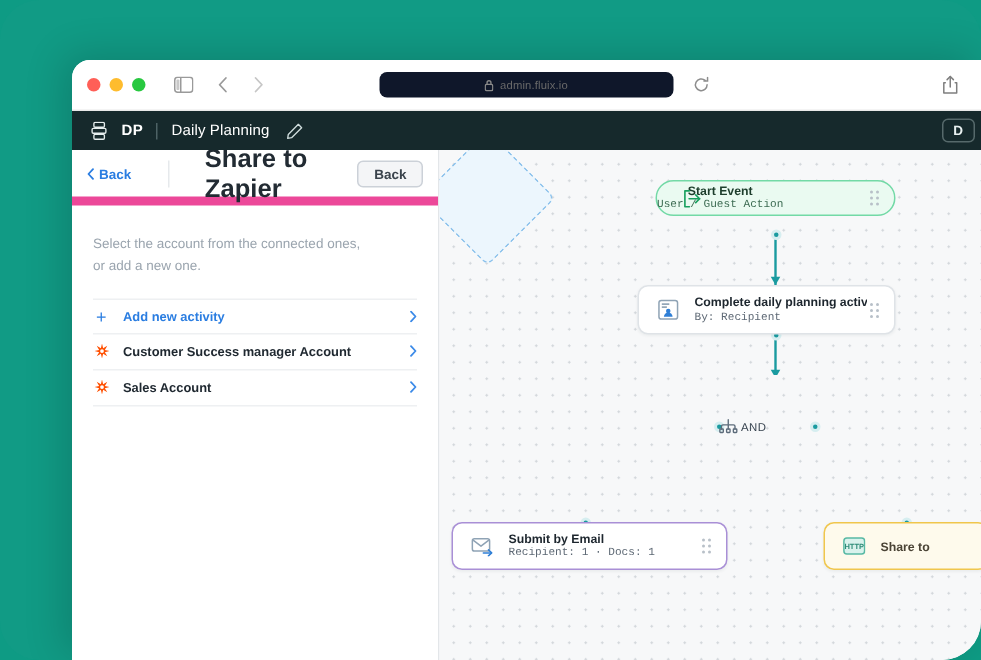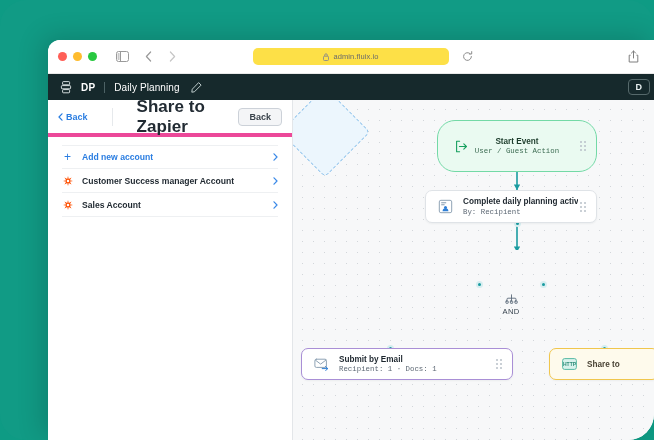--- a/index.html
+++ b/index.html
@@ -50,21 +50,21 @@
     color: #9a9a9a;
   }
   .chrome-icon svg { display: block; }
 
   #navgroup { display: flex; gap: 2px; align-items: center; margin-left: 4px; }
 
   #urlwrap {
     position: absolute; left: 50%; transform: translateX(-50%);
     display: flex; align-items: center; justify-content: center; gap: 4px;
     width: 196px; height: 17px;
-    background: #fde047;
+    background: #0f172a;
     border-radius: 5px;
   }
   #urltext {
     font-size: 7.5px; color: #6a6a6a; letter-spacing: .1px;
   }
   #shieldicon { position: absolute; left: 243px; color: #7a7a7a; }
   #reloadicon { position: absolute; right: 176px; color: #8d8d8d; }
   #shareicon  { position: absolute; right: 10px; color: #7f7f7f; }
 
   
@@ -98,21 +98,21 @@
   #panel {
     width: 245px;
     background: #ffffff;
     border-right: 1px solid #e3e6e9;
     display: flex; flex-direction: column;
   }
   #panel-head {
     height: 37px;
     display: flex; align-items: center;
     padding: 0 10px 0 10px;
-    border-bottom: 4px solid #ec4899;
+    border-bottom: 6px solid #ec4899;
     gap: 24px;
   }
   #back-btn {
     display: flex; align-items: center; gap: 3px;
     color: #2a7de1; font-size: 9px; font-weight: 600;
     cursor: pointer;
   }
   #head-div { width: 1px; height: 18px; background: #e6e9ec; }
   #panel-title {
     font-size: 17px; font-weight: 700; color: #222b33;
@@ -177,50 +177,49 @@
   }
   .grip {
     width: 10px; margin-right: 8px;
     display: grid; grid-template-columns: 2px 2px; gap: 2px;
     justify-content: center; flex: 0 0 auto;
   }
   .grip i { width: 2px; height: 2px; background: #b8c0c8; border-radius: 50%; display: block; }
 
   
   #node-start {
-    left: 144px; top: 20px; width: 160px; height: 52px;
+    left: 144px; top: 20px; width: 160px; height: 24px;
     background: #eafaf1; border: 1px solid #73d9a6; border-radius: 18px;
-    justify-content: center;
   }
   #node-start .n-text { flex: 0 1 auto; text-align: center; margin-left: 0; }
   #node-start .n-icon { position: absolute; left: 4px; margin-left: 9px; }
   #node-start .grip { position: absolute; right: 0; }
   #node-start .n-title { color: #1d3d2c; }
   #node-start .n-sub { color: #3c6b52; }
 
   #node-activity {
     left: 132px; top: 90px; width: 172px; height: 33px;
     border: 1px solid #dfe3e7; border-radius: 7px;
     box-shadow: 0 1px 2px rgba(20,30,40,.05);
   }
 
   #node-gateway {
     left: 186px; top: 152px; width: 64px; height: 64px;
     background: #ecf6fd; border: 1px dashed #8cc2ec;
     transform: rotate(45deg); border-radius: 5px;
   }
   #gateway-inner {
     position: absolute; left: 186px; top: 152px; width: 64px; height: 64px;
-    display: flex; flex-direction: column; align-items: center; justify-content: flex-end;
+    display: flex; flex-direction: row; align-items: center; justify-content: flex-start;
     gap: 2px; pointer-events: none;
   }
   #gateway-label { font-size: 7.6px; color: #36424e; font-weight: 400; letter-spacing: .3px; }
 
   #node-email {
-    left: 8px; top: 248px; width: 212px; height: 32px;
+    left: 8px; top: 248px; width: 184px; height: 32px;
     border: 1px solid #a98fd6; border-radius: 7px;
     box-shadow: 0 1px 2px rgba(20,30,40,.05);
   }
   #node-share {
     left: 256px; top: 248px; width: 110px; height: 32px;
     background: #fefaec; border: 1px solid #f0c64c; border-radius: 7px;
     box-shadow: 0 1px 2px rgba(20,30,40,.05);
   }
   #node-share .n-title { color: #4a4335; }
 
@@ -328,28 +327,32 @@
                 <polyline points="4,0.8 1,4 4,7.2"></polyline>
               </svg>
           </span>
           <span>Back</span>
         </div>
         <div id="head-div"></div>
         <div id="panel-title">Share to Zapier</div>
         <div id="close-btn">Back</div>
       </div>
 
+      <div id="panel-desc">
+        <div>Select the account from the connected ones,</div>
+        <div>or add a new one.</div>
+      </div>
 
       <div id="acct-list">
 
         <div class="acct-row">
           <span class="acct-icon">
             <span class="plus">+</span>
           </span>
-          <span class="acct-label blue">Add new account</span>
+          <span class="acct-label blue">Add new activity</span>
           <span class="chev">
             <svg width="5" height="8" viewBox="0 0 5 8" fill="none" stroke="currentColor" stroke-width="1.2" stroke-linecap="round" stroke-linejoin="round">
                 <polyline points="1,0.8 4,4 1,7.2"></polyline>
               </svg>
           </span>
         </div>
 
         <div class="acct-row">
           <span class="acct-icon">
             <svg width="10" height="10" viewBox="0 0 10 10" fill="#ff4f00">

